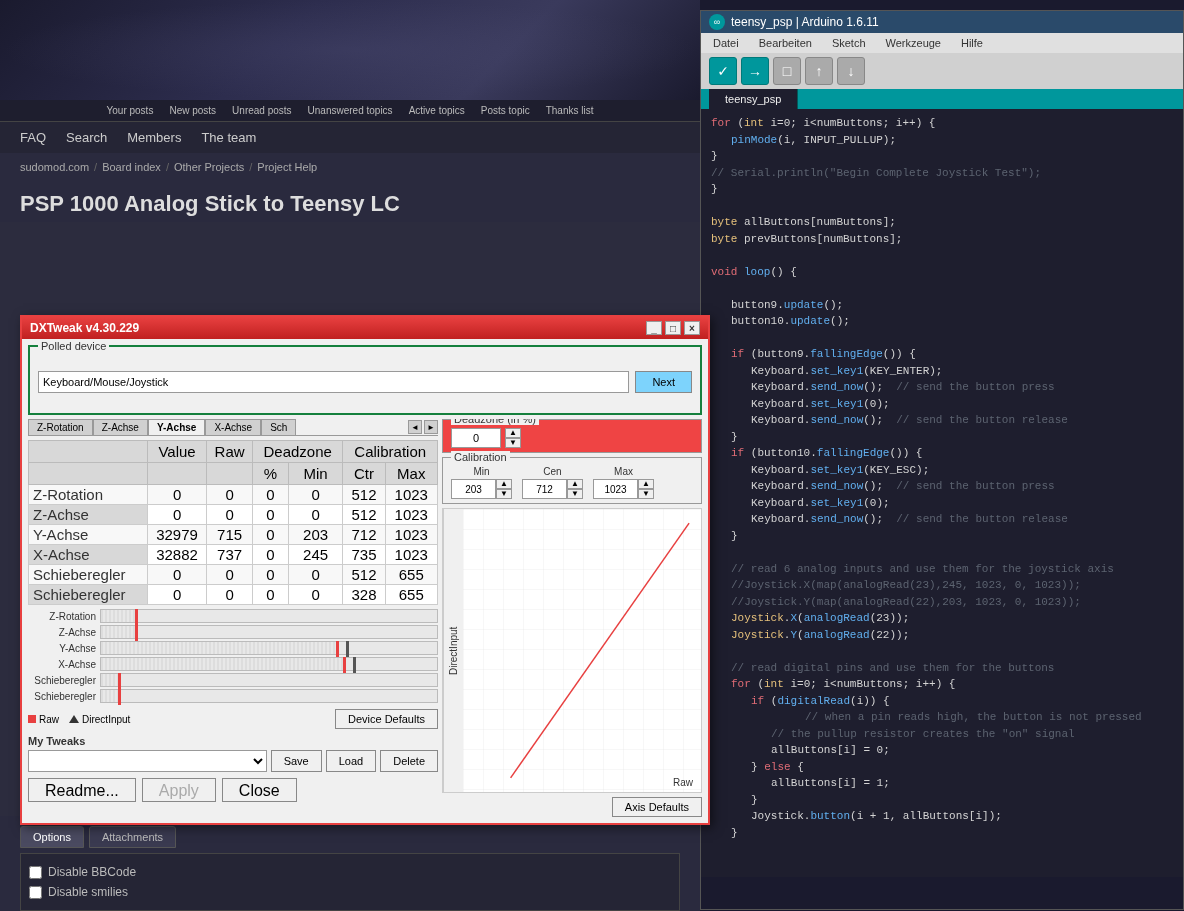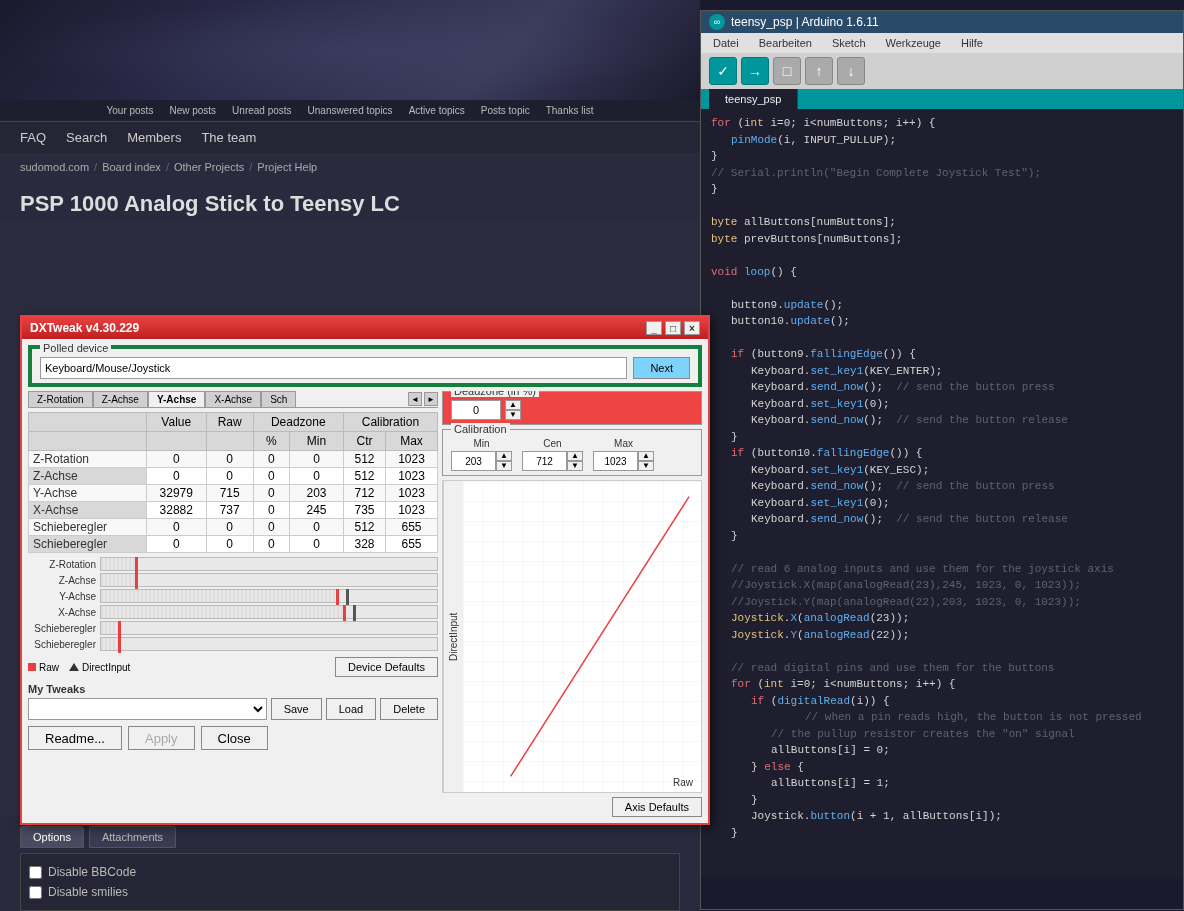--- a/index.html
+++ b/index.html
@@ -164,22 +164,22 @@
       padding: 6px;
       background: #f0f0f0;
       height: calc(100% - 22px);
       display: flex;
       flex-direction: column;
       gap: 4px;
     }
 
     
     .polled-section {
-      border: 4px solid #15803d;
-      padding: 4px 8px;
+      border: 2px solid #15803d;
+      padding: 20px 8px;
       position: relative;
       background: #f0f0f0;
     }
     .polled-legend {
       position: absolute;
       top: -7px;
       left: 8px;
       background: #f0f0f0;
       padding: 0 3px;
       font-size: 11px;
@@ -257,21 +257,21 @@
       display: flex;
       align-items: center;
       justify-content: center;
       cursor: pointer;
     }
 
     
     .data-table {
       width: 100%;
       border-collapse: collapse;
-      font-size: 12px;
+      font-size: 15px;
     }
     .data-table th {
       background: #d8d8d8;
       border: 1px solid #bbb;
       padding: 2px 4px;
       text-align: center;
       font-weight: normal;
     }
     .data-table td {
       border: 1px solid #ccc;
@@ -378,21 +378,21 @@
       display: flex;
       gap: 6px;
       justify-content: flex-start;
       padding-top: 2px;
     }
     .bottom-btn {
       padding: 3px 16px;
       height: 24px;
       background: #f0f0f0;
       border: 1px solid #888;
-      font-size: 13px;
+      font-size: 16px;
       cursor: pointer;
     }
     .bottom-btn.disabled { color: #aaa; }
 
     
     .right-panel {
       flex: 1;
       display: flex;
       flex-direction: column;
       gap: 4px;

